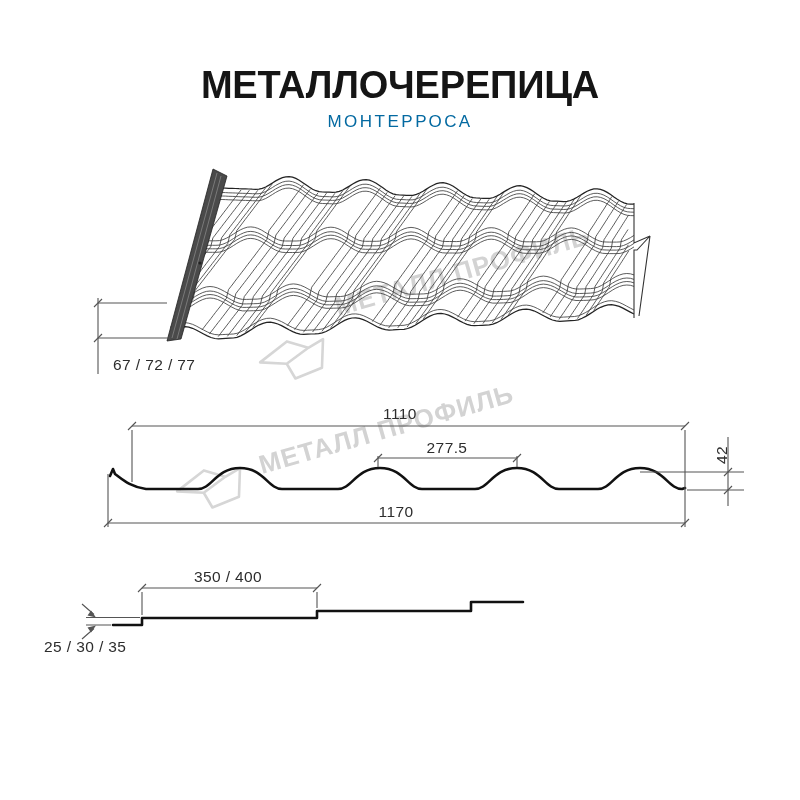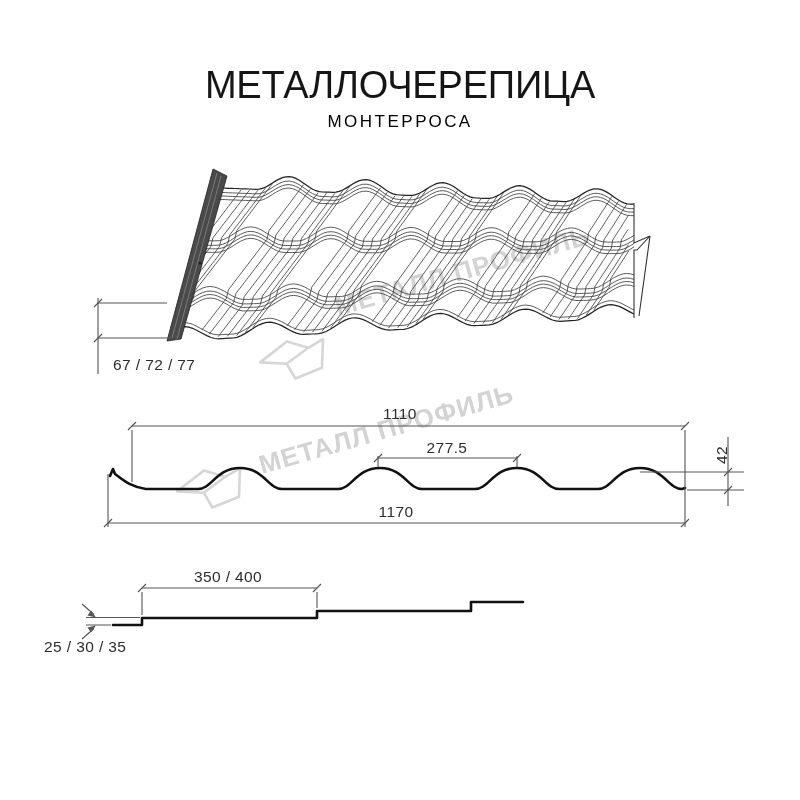--- a/index.html
+++ b/index.html
@@ -1,21 +1,21 @@
 <!DOCTYPE html>
 <html><head>
 <meta charset="utf-8">
 <style>
   html,body{margin:0;padding:0;background:#ffffff;}
   body{width:800px;height:800px;position:relative;overflow:hidden;
        font-family:"Liberation Sans", sans-serif;}
   .title{position:absolute;left:0;top:64px;width:800px;text-align:center;
-         font-size:38px;font-weight:400;letter-spacing:-0.2px;color:#151515;}
+         font-size:38px;font-weight:700;letter-spacing:-0.2px;color:#151515;}
   .subtitle{position:absolute;left:0;top:112px;width:800px;text-align:center;
-         font-size:17px;font-weight:400;letter-spacing:2.5px;color:#000000;}
+         font-size:17px;font-weight:400;letter-spacing:2.5px;color:#0369a1;}
   svg{position:absolute;left:0;top:0;}
   .dimtxt{font-family:"Liberation Sans", sans-serif;font-size:15.5px;fill:#2d2d2d;letter-spacing:0.4px;}
   .wm-text{font-family:"Liberation Sans", sans-serif;font-size:26px;font-weight:700;
            letter-spacing:1px;}
   .dimline{stroke:#555;stroke-width:1.1;fill:none;}
   .thick{stroke:#111;stroke-width:2.6;fill:none;stroke-linejoin:round;stroke-linecap:round;}
   .gen-thin{stroke:#3f3f3f;stroke-width:0.85;fill:none;}
   .gen-main{stroke:#232323;stroke-width:1.25;fill:none;}
 </style>
 </head>

